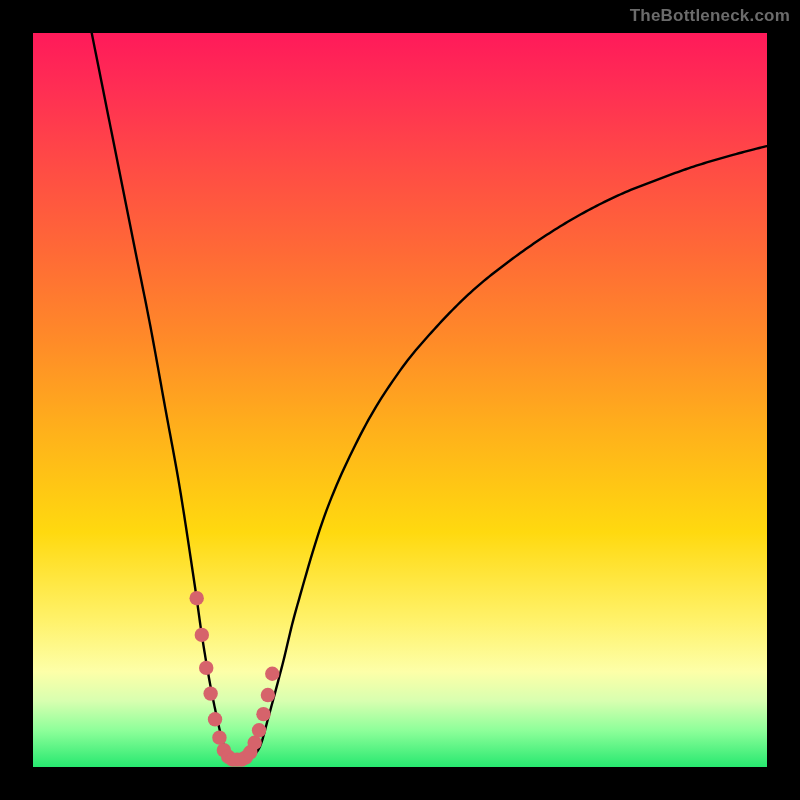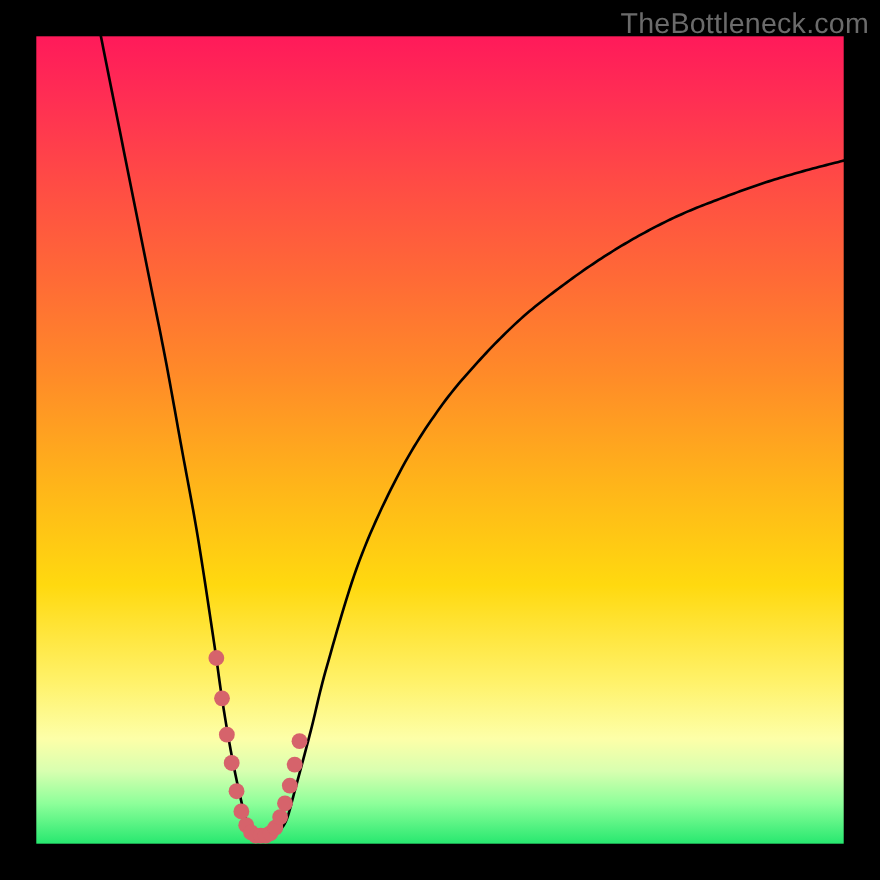--- a/index.html
+++ b/index.html
@@ -39,23 +39,23 @@
       #d8ffb0 91%,
       #8eff9a 95%,
       #27e86f 100%
     );
   }
   .watermark {
     position: absolute;
     top: 6px;
     right: 10px;
     color: #6b6b6b;
-    font-size: 26px;
+    font-size: 17px;
     letter-spacing: 0.2px;
-    font-weight: 400;
+    font-weight: 700;
     user-select: none;
   }
   svg.curve {
     position: absolute;
     left: 0;
     top: 0;
     width: 734px;
     height: 734px;
     overflow: visible;
   }

